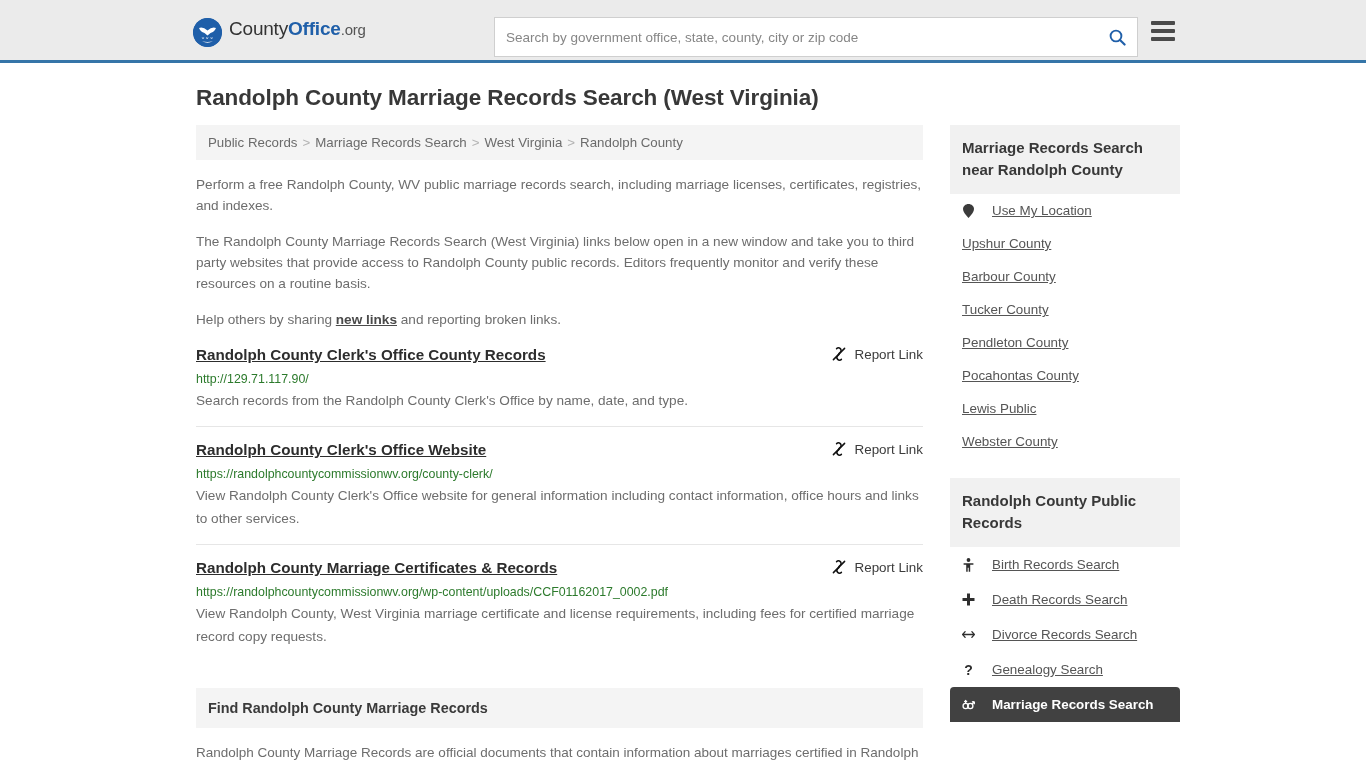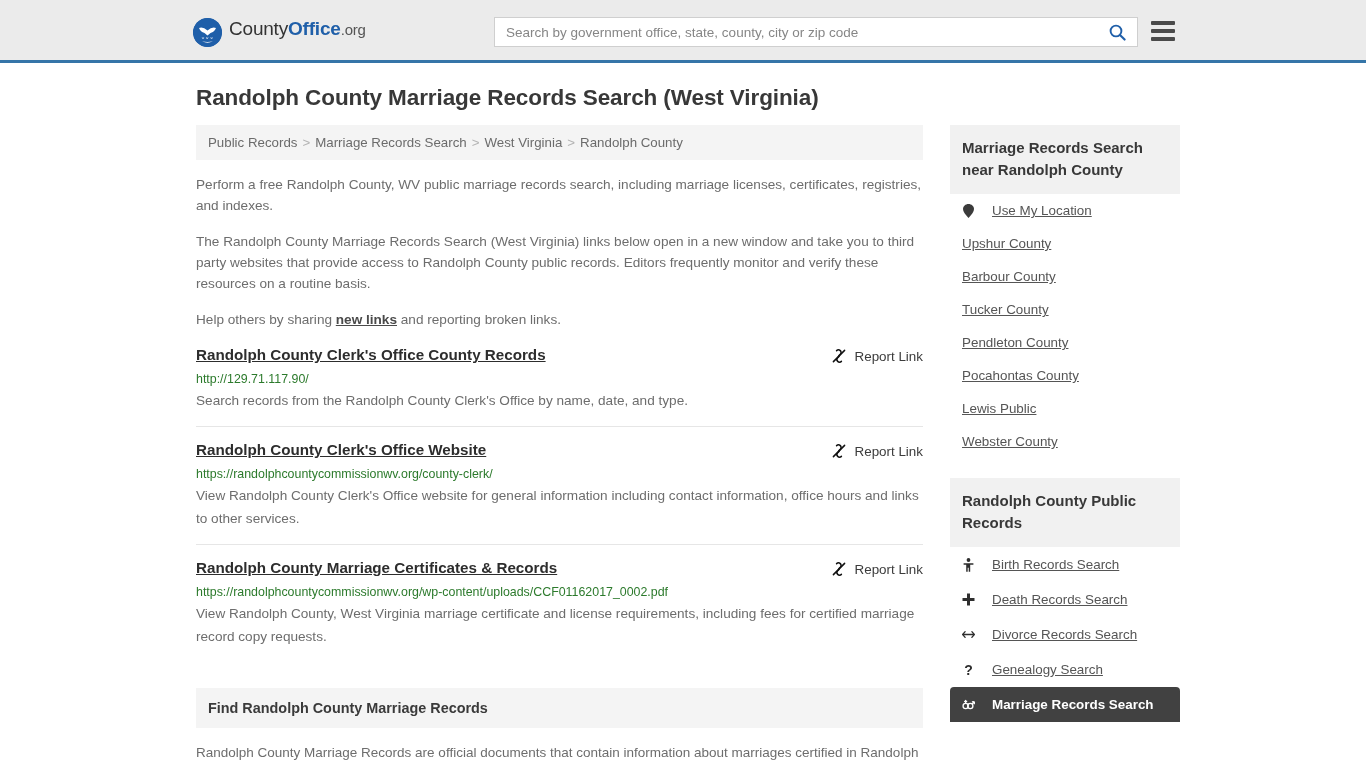--- a/index.html
+++ b/index.html
@@ -44,21 +44,21 @@
     font-family: "Liberation Sans", sans-serif;
     white-space: nowrap;
   }
   .logo-text .b { color: #1f5fa9; font-weight: bold; }
   .logo-text .c { color: #333; }
   .logo-text .d { color: #555; font-size: 15px; }
 
   .search-wrap {
     position: absolute;
     left: 494px; top: 17px;
-    width: 644px; height: 30px;
+    width: 644px; height: 40px;
     background: #ffffff;
     border: 1px solid #cfcfcf;
     display: flex;
     align-items: center;
   }
   .search-input {
     flex: 1 1 auto;
     border: 0; outline: 0;
     height: 28px;
     padding: 0 8px 0 11px;
@@ -141,21 +141,21 @@
   
   .results { margin-top: 14px; }
   .result {
     border-top: 1px solid #e6e6e6;
     padding: 13px 0 14px 0;
     position: relative;
   }
   .result:first-child { border-top: 0; padding-top: 0; }
   .result-head {
     display: flex;
-    align-items: flex-end;
+    align-items: flex-start;
     justify-content: space-between;
     gap: 8px;
   }
   .result-title {
     font-size: 15.2px;
     font-weight: bold;
     color: #2d2d2d;
     text-decoration: underline;
     line-height: 19px;
     max-width: 600px;

